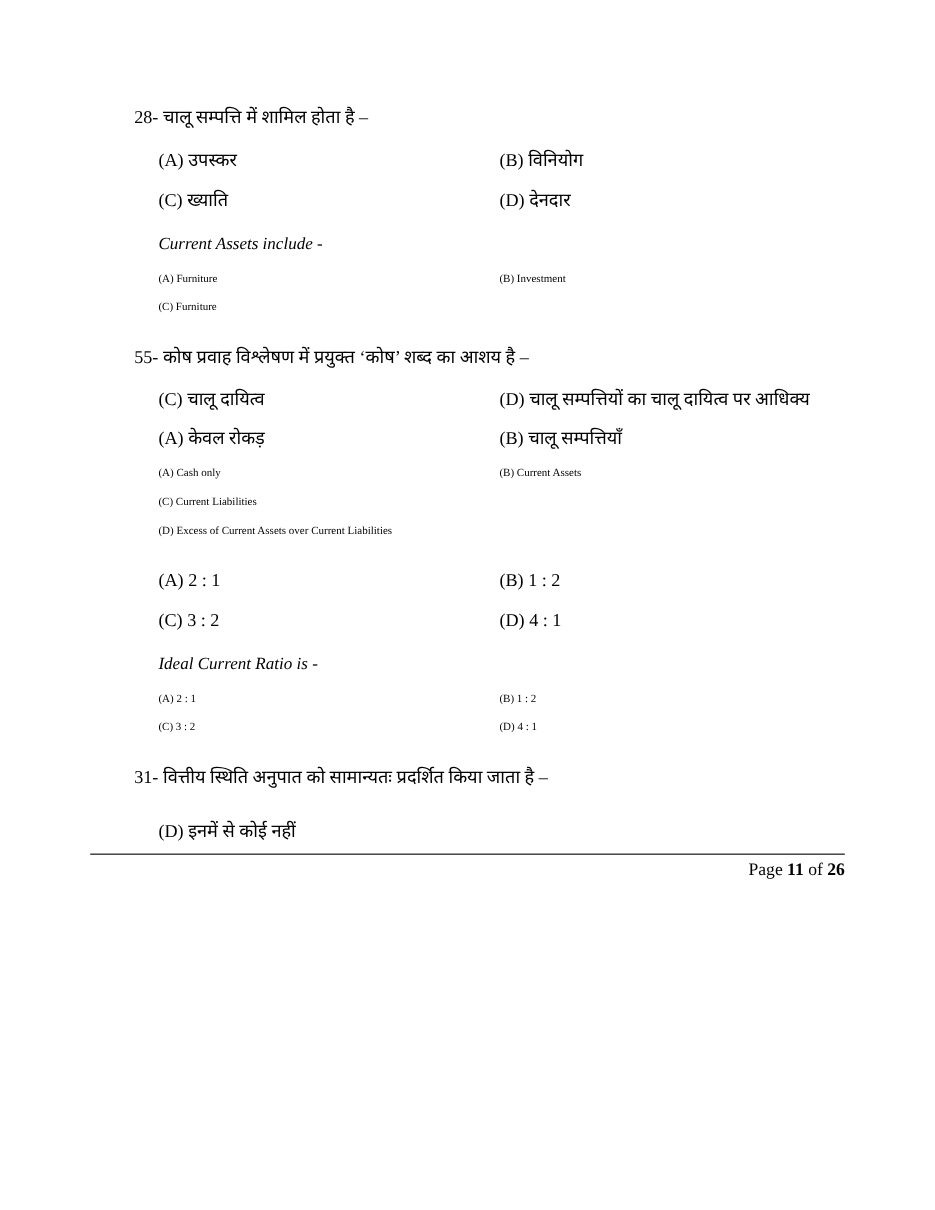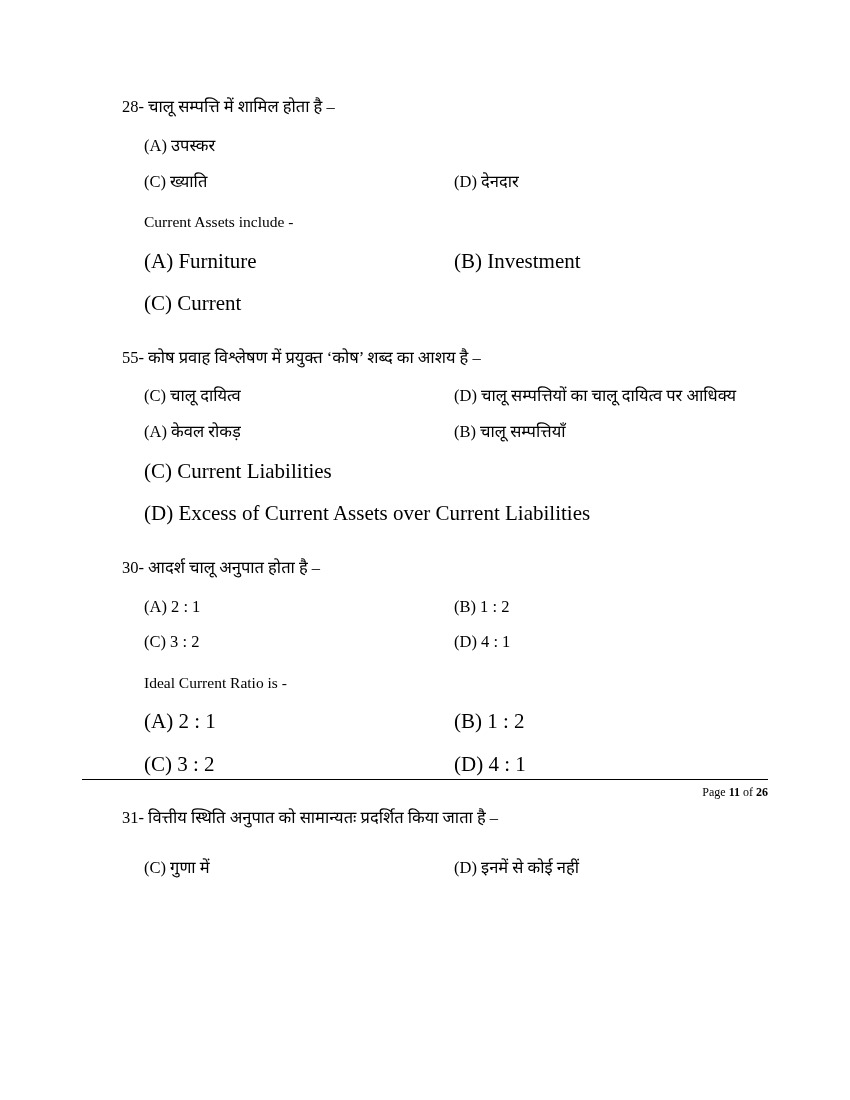--- a/index.html
+++ b/index.html
@@ -51,89 +51,94 @@
   }
   .opt.full {
     width: 100%;
   }
   .q-stem-en {
     font-size: 15.5px;
     line-height: 1.5;
     padding-left: 22px;
     margin-top: 16px;
     margin-bottom: 12px;
+    font-style: italic;
   }
   .en {
-    font-size: 21px;
+    font-size: 10px;
   }
   .hi {
     font-size: 16.5px;
   }
   .footer {
     position: absolute;
     left: 82px;
     right: 82px;
     bottom: 68px;
   }
   .footer-rule {
     border-top: 1px solid #000000;
     width: 100%;
   }
   .footer-text {
     text-align: right;
-    font-size: 12px;
+    font-size: 16px;
     padding-top: 5px;
     font-family: "Liberation Serif", serif;
   }
   .footer-text b { font-weight: bold; }
 </style>
 </head>
 <body>
 
 <div class="page">
 
   <div class="question-block">
     <div class="q-stem hi">28- चालू सम्पत्ति में शामिल होता है –</div>
     <div class="opt-row">
       <div class="opt col-a hi">(A) उपस्कर</div>
+      <div class="opt col-b hi">(B) विनियोग</div>
     </div>
     <div class="opt-row">
       <div class="opt col-a hi">(C) ख्याति</div>
       <div class="opt col-b hi">(D) देनदार</div>
     </div>
     <div class="q-stem-en">Current Assets include -</div>
     <div class="opt-row">
       <div class="opt col-a en">(A) Furniture</div>
       <div class="opt col-b en">(B) Investment</div>
     </div>
     <div class="opt-row">
-      <div class="opt col-a en">(C) Current</div>
+      <div class="opt col-a en">(C) Furniture</div>
     </div>
   </div>
 
   <div class="question-block">
     <div class="q-stem hi">55- कोष प्रवाह विश्लेषण में प्रयुक्त ‘कोष’ शब्द का आशय है –</div>
     <div class="opt-row">
       <div class="opt col-a hi">(C) चालू दायित्व</div>
       <div class="opt col-b hi">(D) चालू सम्पत्तियों का चालू दायित्व पर आधिक्य</div>
     </div>
     <div class="opt-row">
       <div class="opt col-a hi">(A) केवल रोकड़</div>
       <div class="opt col-b hi">(B) चालू सम्पत्तियाँ</div>
     </div>
     <div class="opt-row">
+      <div class="opt col-a en">(A) Cash only</div>
+      <div class="opt col-b en">(B) Current Assets</div>
+    </div>
+    <div class="opt-row">
       <div class="opt full en">(C) Current Liabilities</div>
     </div>
     <div class="opt-row">
       <div class="opt full en">(D) Excess of Current Assets over Current Liabilities</div>
     </div>
   </div>
 
   <div class="question-block">
-    <div class="q-stem hi">30- आदर्श चालू अनुपात होता है –</div>
     <div class="opt-row">
       <div class="opt col-a hi">(A) 2 : 1</div>
       <div class="opt col-b hi">(B) 1 : 2</div>
     </div>
     <div class="opt-row">
       <div class="opt col-a hi">(C) 3 : 2</div>
       <div class="opt col-b hi">(D) 4 : 1</div>
     </div>
     <div class="q-stem-en">Ideal Current Ratio is -</div>
     <div class="opt-row">
@@ -144,21 +149,20 @@
       <div class="opt col-a en">(C) 3 : 2</div>
       <div class="opt col-b en">(D) 4 : 1</div>
     </div>
   </div>
 
   <div class="question-block">
     <div class="q-stem hi">31- वित्तीय स्थिति अनुपात को सामान्यतः प्रदर्शित किया जाता है –</div>
     <div class="opt-row">
     </div>
     <div class="opt-row">
-      <div class="opt col-a hi">(C) गुणा में</div>
       <div class="opt col-b hi">(D) इनमें से कोई नहीं</div>
     </div>
   </div>
 
   <div class="footer">
     <div class="footer-rule"></div>
     <div class="footer-text"><span>Page </span><b>11</b><span> of </span><b>26</b></div>
   </div>
 
 </div>

